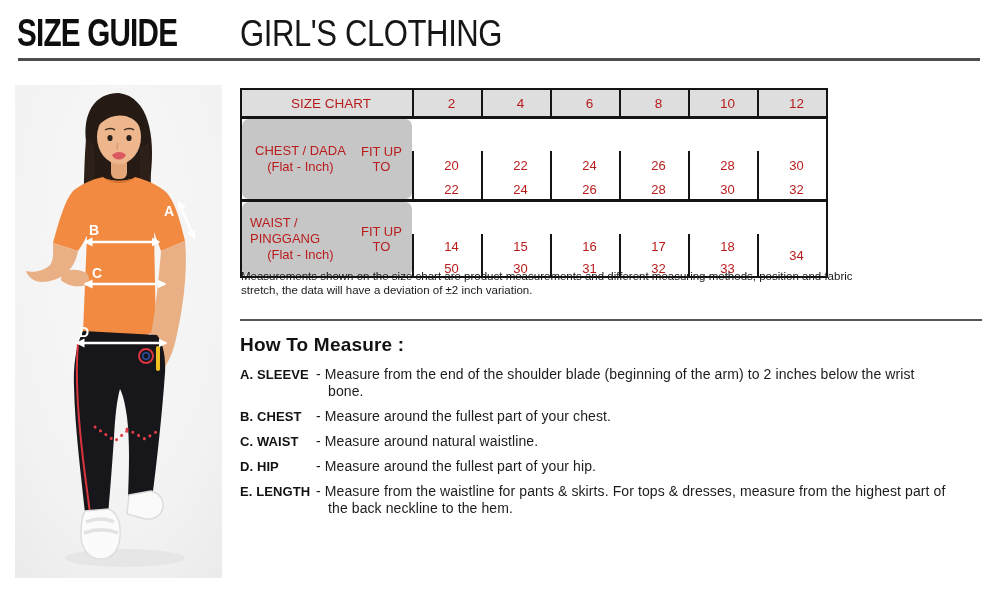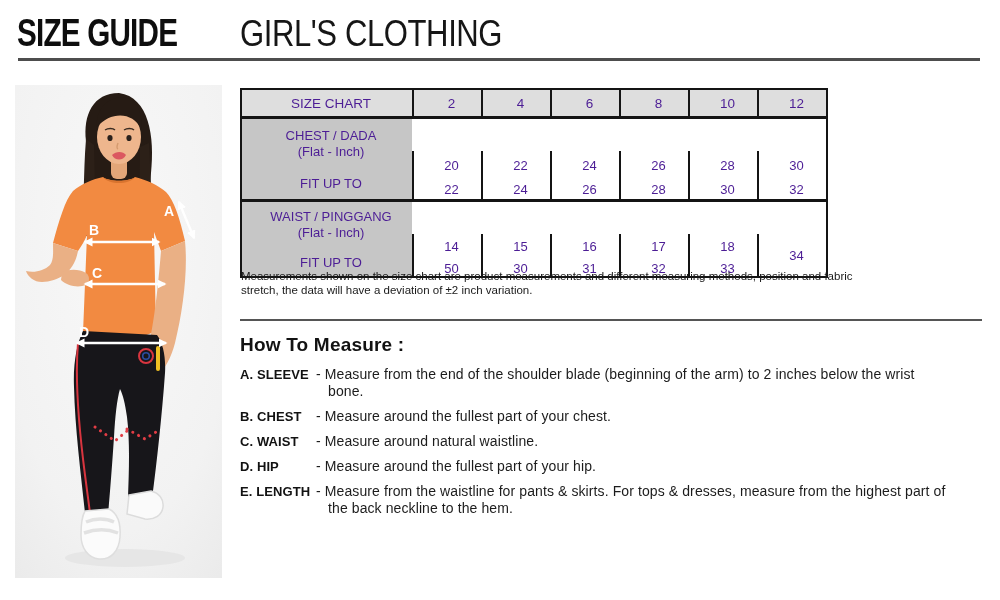--- a/index.html
+++ b/index.html
@@ -30,27 +30,27 @@
   .sizetable {
     position:absolute; left:240px; top:88px; width:588px;
     border:2px solid #141414; background:#fff;
   }
   .t-row { display:flex; }
   .t-head { height:29px; border-bottom:3px solid #141414; }
   .t-group1 { height:80px; }
   .t-group2 { height:77px; border-top:3px solid #141414; }
   .t-cell {
     display:flex; align-items:center; justify-content:center;
-    font-size:13px; color:#4c1d95;padding-left:8px;
+    font-size:13px; color:#b91c1c;padding-left:8px;
   }
   .t-row .t-cell + .t-cell { border-left:2px solid #141414; }
   .t-corner, .t-label { width:170px; flex:0 0 170px; }
   .t-size, .t-val { flex:1 1 0; }
   .t-head .t-cell { background:#dedede; font-size:13.5px; }
-  .t-label { background:#c6c6c6; flex-direction:column; align-items:stretch; }
+  .t-label { background:#c6c6c6; flex-direction:row; align-items:stretch;border-radius:7px; }
   .t-val { flex-direction:column; align-items:stretch; background:#fff;margin-top:32px; }
   .seg-top { flex:1.65; display:flex; flex-direction:column; align-items:center; justify-content:center; line-height:16px; }
   .seg-bot { flex:1; display:flex; align-items:center; justify-content:center;text-align:center; }
 
   
   .note {
     position:absolute; left:241px; top:269px; width:625px;
     font-size:11.5px; line-height:14px; color:#1a1a1a;
   }
 

